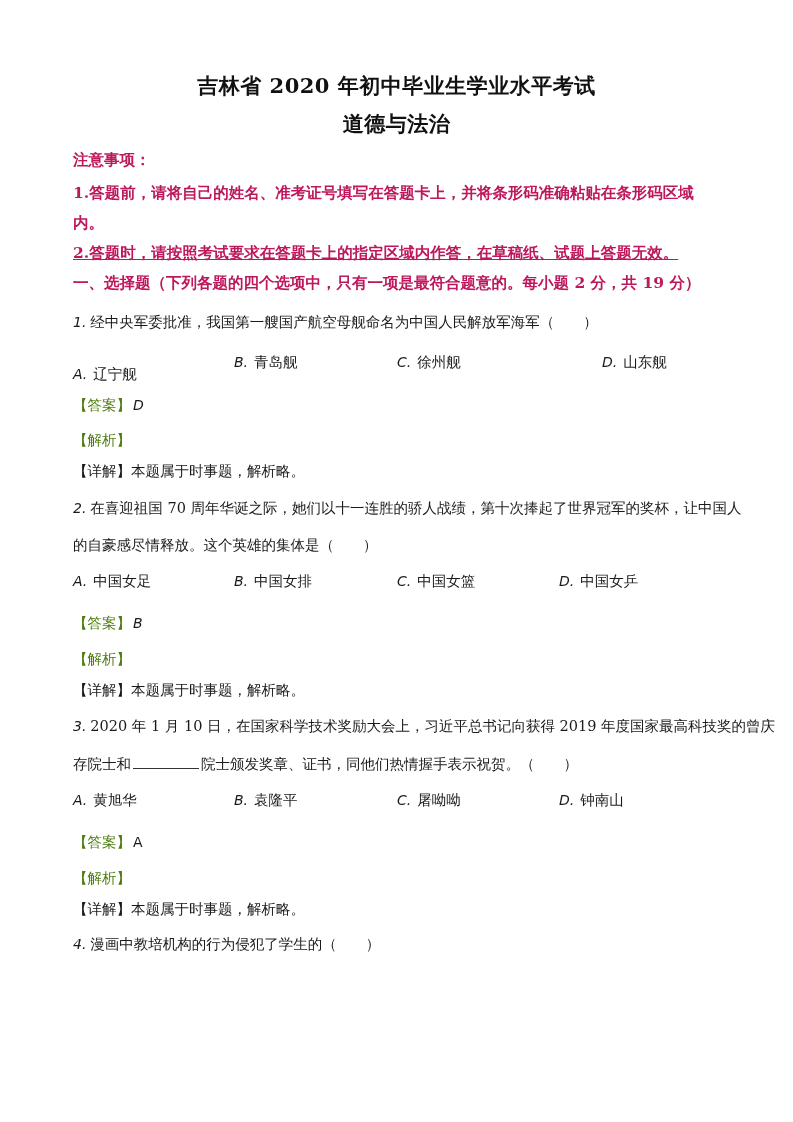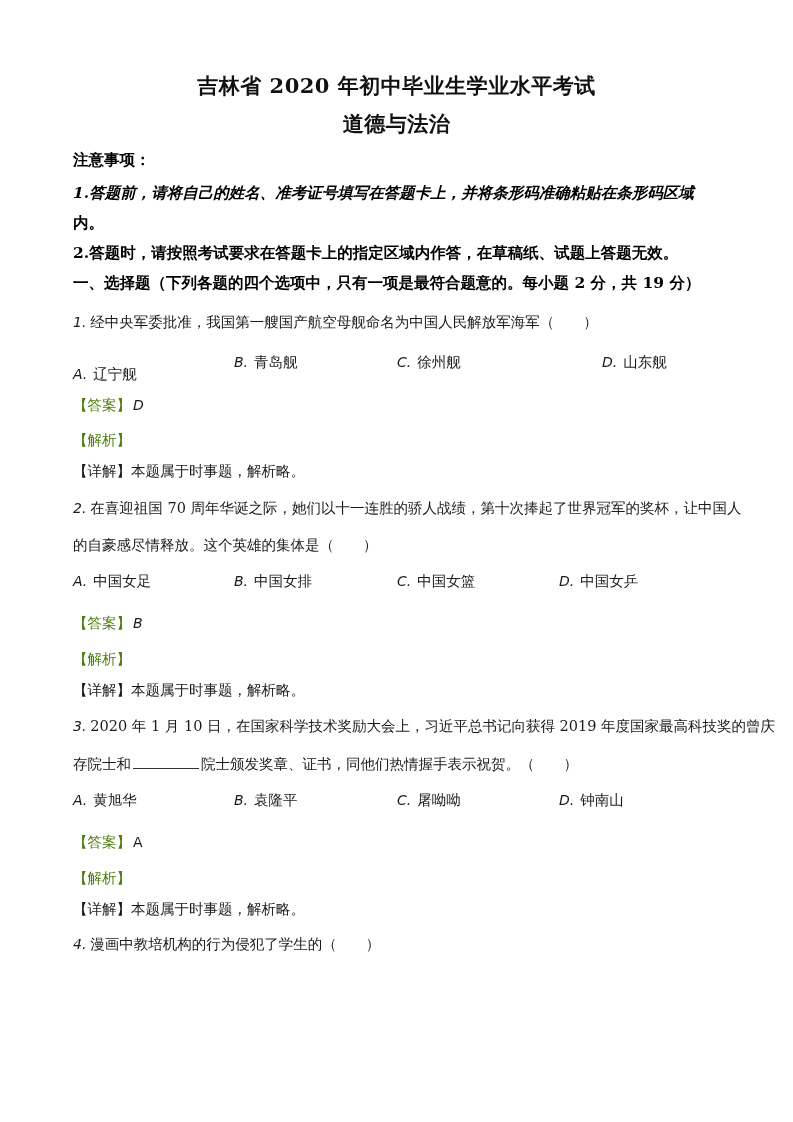--- a/index.html
+++ b/index.html
@@ -33,21 +33,21 @@
     .line {
       position: absolute;
       left: 73px;
       white-space: nowrap;
       font-size: 14.5px;
       color: #1a1a1a;
     }
     .bold-line {
       font-weight: bold;
       font-size: 15.5px;
-      color: #000000;
+      color: #be185d;
     }
     .q-num {
       font-family: "DejaVu Sans", "Liberation Sans", sans-serif;
       font-style: italic;
       font-size: 14px;
       margin-right: 4px;
     }
     .opt {
       position: absolute;
       white-space: nowrap;
@@ -80,23 +80,23 @@
   </style>
 </head>
 <body>
 
 <div class="page">
 
   <div class="title" style="top:72px;">吉林省 2020 年初中毕业生学业水平考试</div>
   <div class="title" style="top:110px;">道德与法治</div>
 
   <div class="line bold-line" style="top:150px;">注意事项：</div>
-  <div class="line bold-line" style="top:183px;font-style:italic;">1.答题前，请将自己的姓名、准考证号填写在答题卡上，并将条形码准确粘贴在条形码区域</div>
+  <div class="line bold-line" style="top:183px;">1.答题前，请将自己的姓名、准考证号填写在答题卡上，并将条形码准确粘贴在条形码区域</div>
   <div class="line bold-line" style="top:213px;">内。</div>
-  <div class="line bold-line" style="top:243px;">2.答题时，请按照考试要求在答题卡上的指定区域内作答，在草稿纸、试题上答题无效。</div>
+  <div class="line bold-line" style="top:243px;text-decoration:underline;">2.答题时，请按照考试要求在答题卡上的指定区域内作答，在草稿纸、试题上答题无效。</div>
   <div class="line bold-line" style="top:273px;">一、选择题（下列各题的四个选项中，只有一项是最符合题意的。每小题 2 分，共 19 分）</div>
 
   <div class="line" style="top:313px;">
     <span class="q-num">1.</span><span>经中央军委批准，我国第一艘国产航空母舰命名为中国人民解放军海军（　　）</span>
   </div>
   <div class="opt" style="left:73px; top:365px;">
     <span class="opt-letter">A.</span><span>辽宁舰</span>
   </div>
   <div class="opt" style="left:234px; top:353px;">
     <span class="opt-letter">B.</span><span>青岛舰</span>

